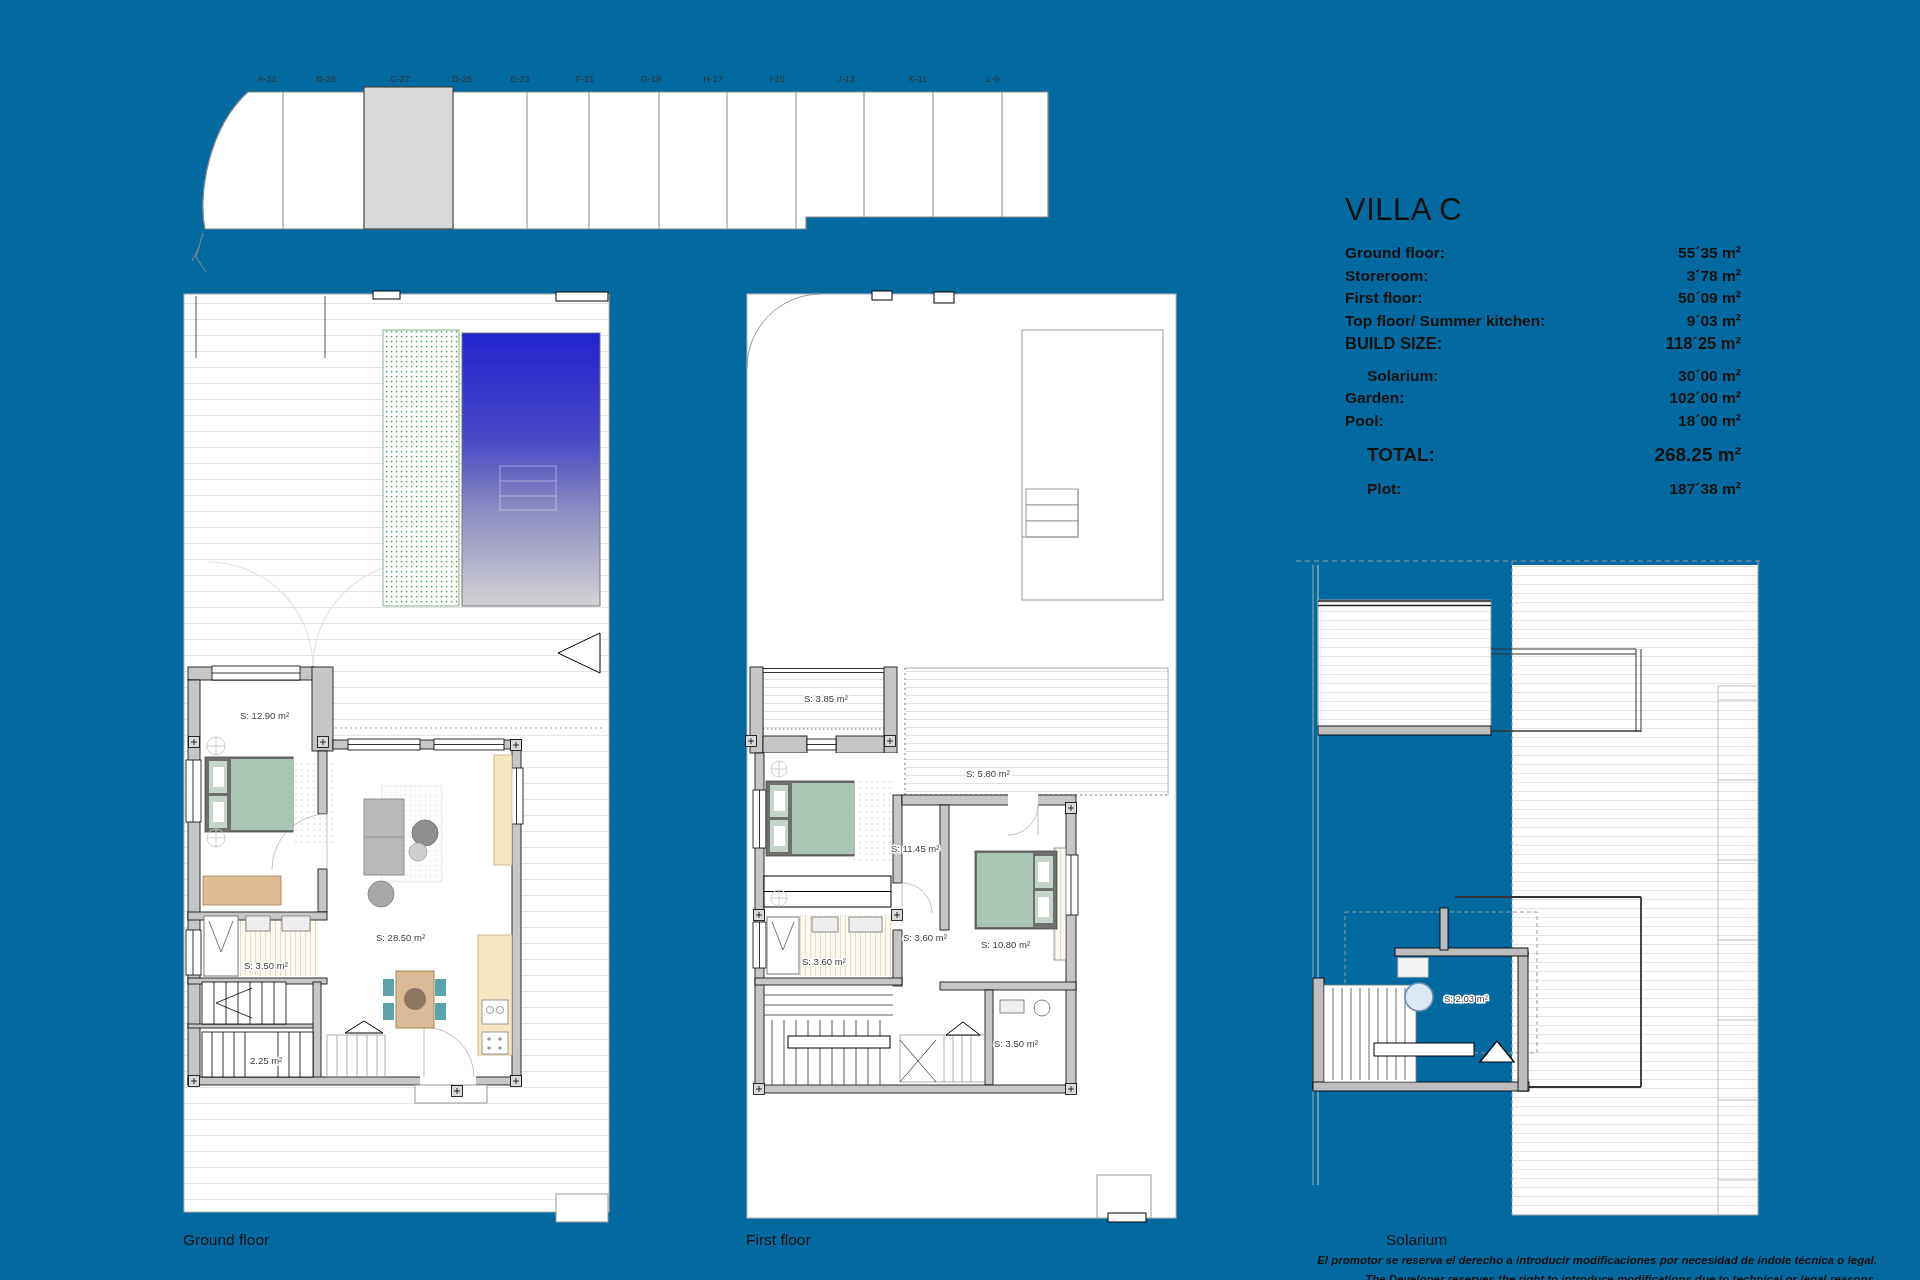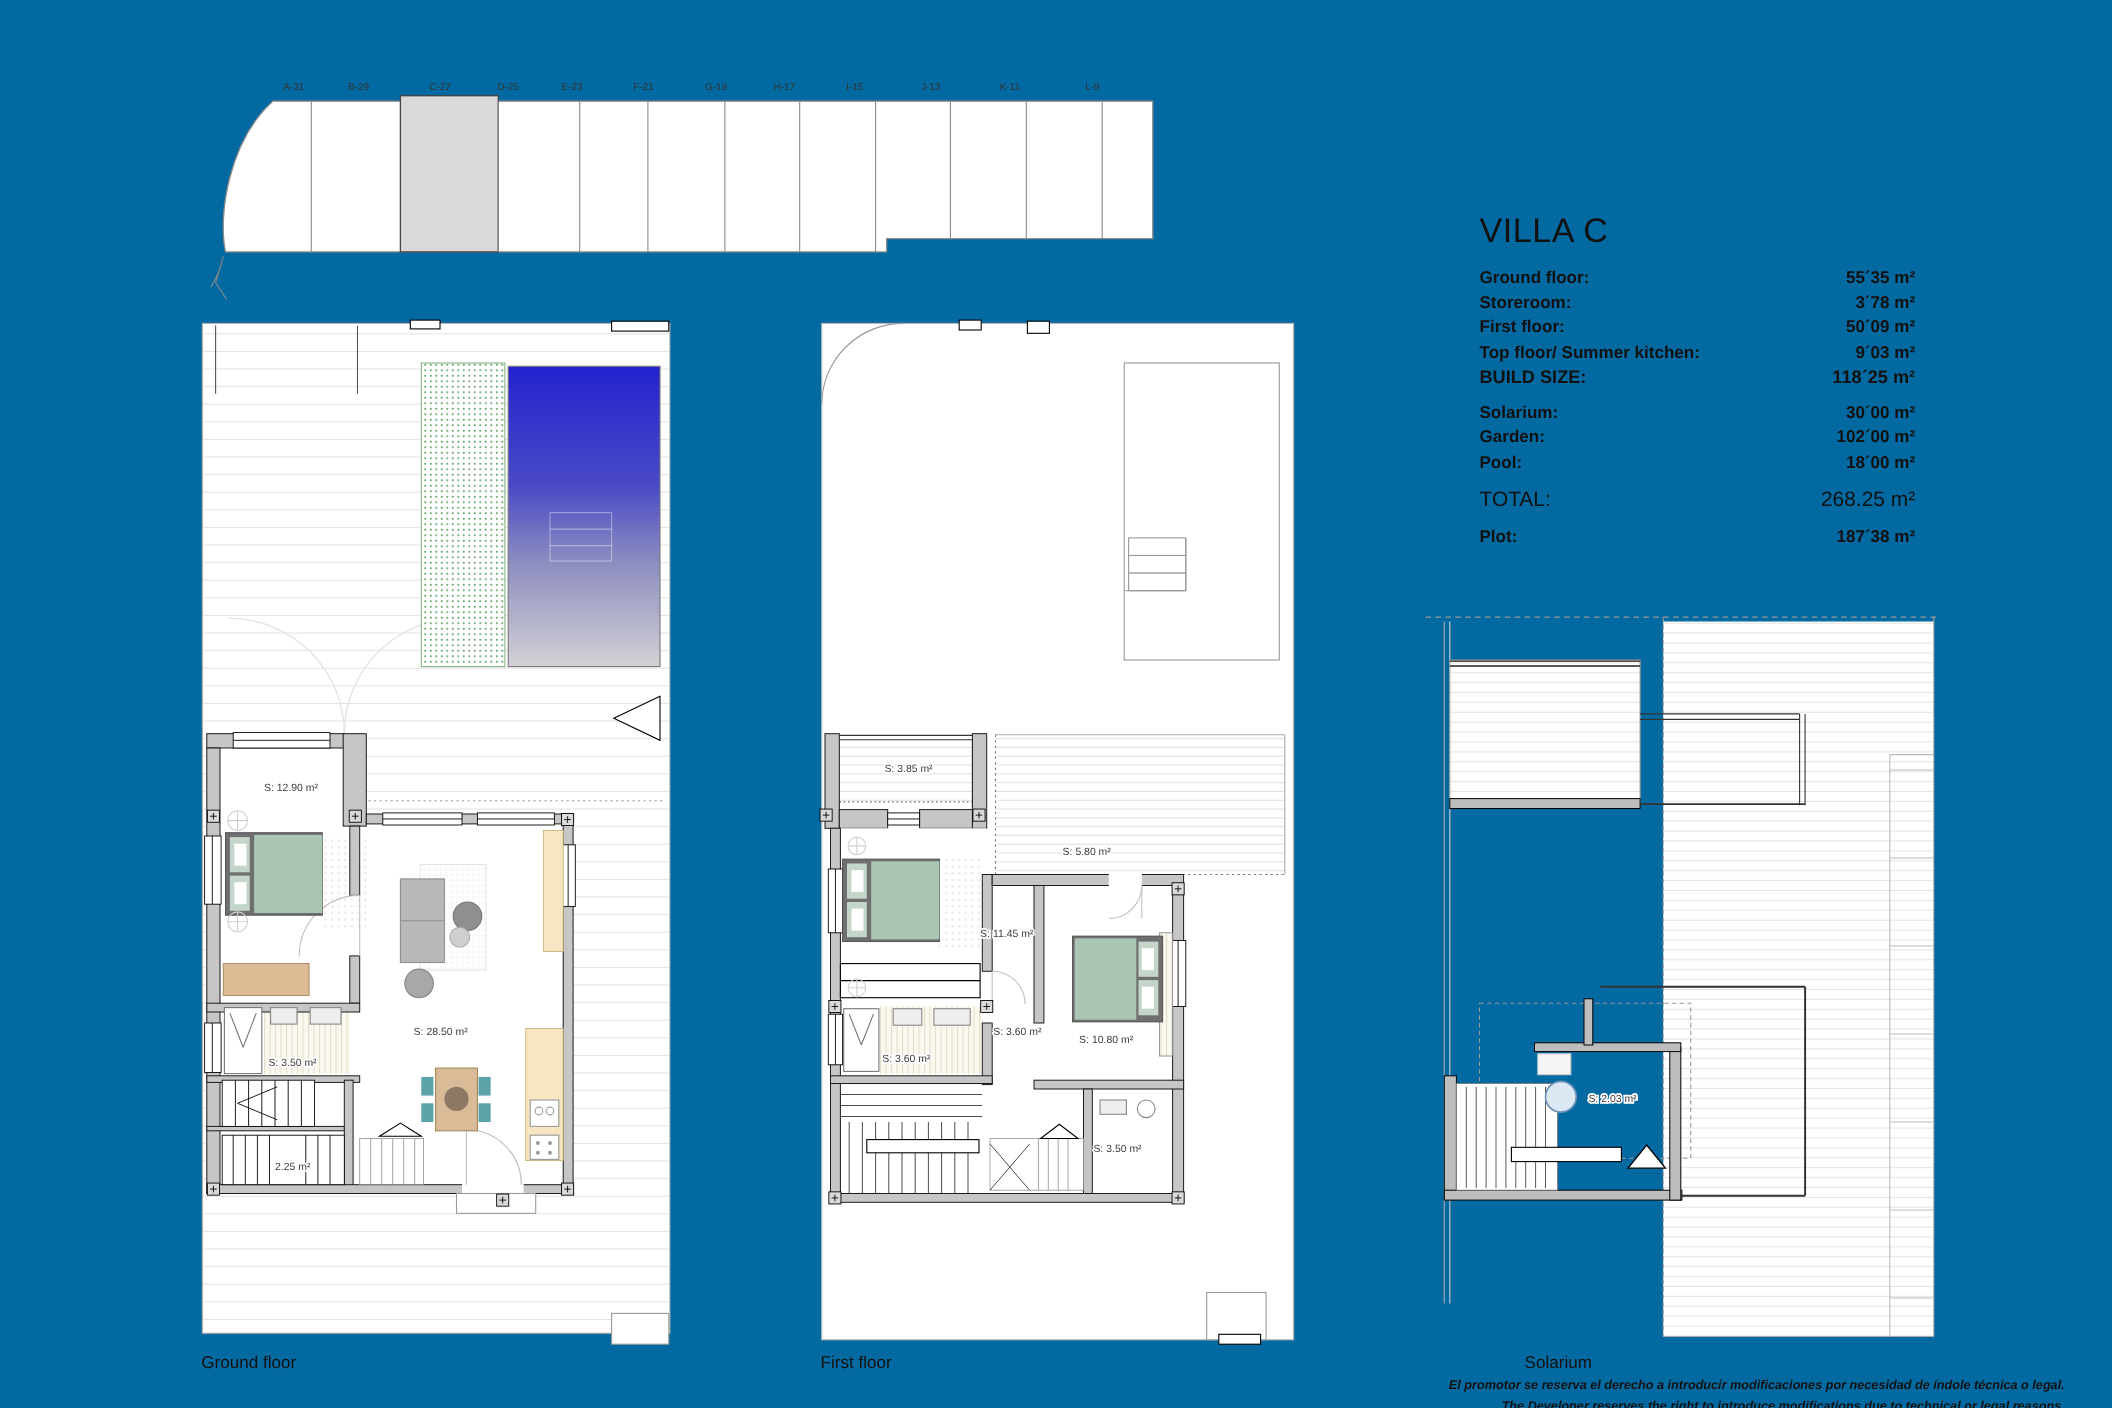--- a/index.html
+++ b/index.html
@@ -6,22 +6,22 @@
   .page{position:relative;width:1920px;height:1280px;background:#0369a1;overflow:hidden;
         font-family:"Liberation Sans",sans-serif;color:#111;}
   svg{position:absolute;overflow:visible;}
   .plan-label{font-size:9.5px;fill:#3d3d3d;paint-order:stroke;stroke:#ffffff;stroke-width:3px;}
   .lot-label{font-size:9px;fill:#333;}
   .floor-label{position:absolute;font-size:15.5px;color:#111;}
   .spec{position:absolute;left:1345px;top:192px;width:396px;}
   .spec h1{font-size:31px;font-weight:400;margin:0 0 14px 0;letter-spacing:.5px;}
   .spec .row{display:flex;justify-content:space-between;font-size:15.5px;line-height:22.5px;font-weight:bold;}
   .spec .row.bold{font-weight:700;font-size:16.5px;}
-  .spec .row.total{font-weight:400;font-size:19px;line-height:26px;gap:20px;}
-  .spec .row.gap{margin-top:10px;}
+  .spec .row.total{font-weight:700;font-size:19px;line-height:26px;gap:20px;}
+  .spec .row.gap{margin-top:10px;margin-left:22px;}
   .disc{position:absolute;right:43px;top:1251px;width:980px;text-align:right;
         font-size:11.5px;font-style:italic;font-weight:700;line-height:19px;color:#111;}
 </style>
 </head>
 <body>
 
 <div class="page">
 
   <svg style="left:140px;top:55px" width="960" height="240" viewBox="140 55 960 240">
     <path d="M248,92 L1048,92 L1048,217 L806,217 L806,229 L205,229 C198,196 208,128 248,92 Z" fill="#ffffff" stroke="#8a8a8a" stroke-width="1.2"></path>

